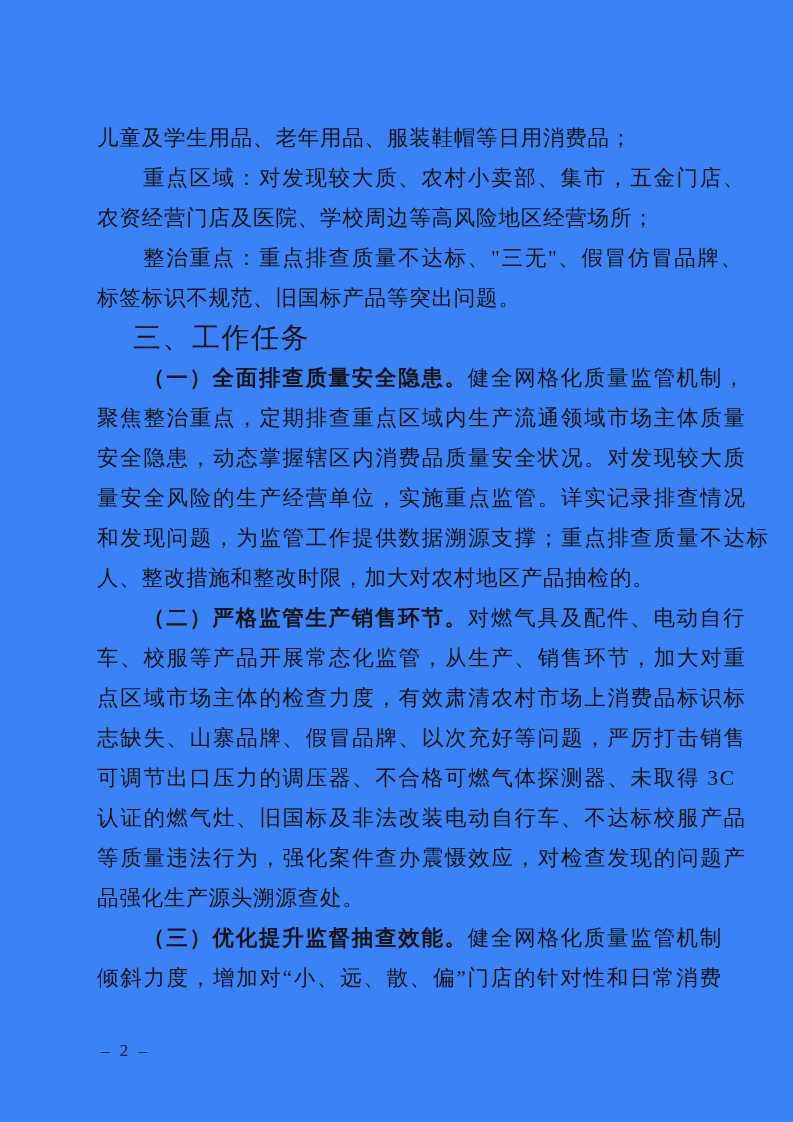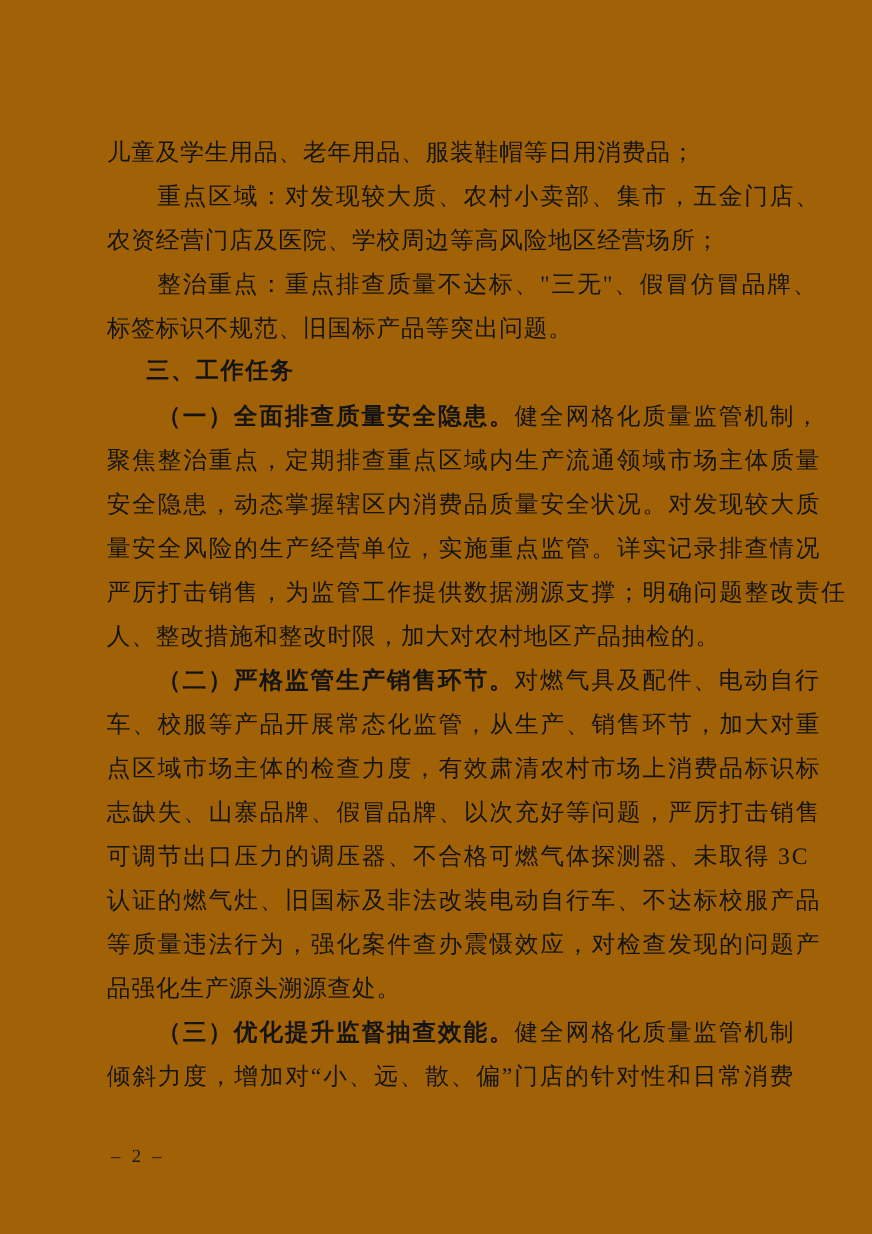--- a/index.html
+++ b/index.html
@@ -1,20 +1,20 @@
 <!DOCTYPE html>
 <html><head>
 <meta charset="utf-8">
 <style>
   html, body { margin: 0; padding: 0; }
   .page {
     position: relative;
     width: 793px;
     height: 1122px;
-    background: #a16207;
+    background: #3b82f6;
     overflow: hidden;
     font-family: "Liberation Serif", "DejaVu Serif", serif;
     color: #141414;
   }
   .body-text {
     position: absolute;
     left: 97px;
     top: 118px;
     width: 660px;
   }
@@ -33,22 +33,22 @@
   
   .lead-b {
     font-weight: normal;
     font-family: "Liberation Sans", "DejaVu Sans", sans-serif;
   }
   
   .lead-k { font-weight: 600; }
   
   .line.heading {
     font-family: "Liberation Sans", "DejaVu Sans", sans-serif;
-    font-weight: bold;
-    font-size: 21px;
+    font-weight: normal;
+    font-size: 28px;
     letter-spacing: 1.5px;
     padding-left: 36px;
   }
   .page-number {
     position: absolute;
     left: 101px;
     top: 1038px;
     height: 26px;
     line-height: 26px;
     font-size: 17px;
@@ -72,21 +72,21 @@
 
     <div class="line">标签标识不规范、旧国标产品等突出问题。</div>
 
     <div class="line heading">三、工作任务</div>
 
     <div class="line j indent"><span class="lead-k">（一）全面排查质量安全隐患。</span><span>健全网格化质量监管机制，</span></div>
 
     <div class="line j">聚焦整治重点，定期排查重点区域内生产流通领域市场主体质量</div>
     <div class="line j">安全隐患，动态掌握辖区内消费品质量安全状况。对发现较大质</div>
     <div class="line j">量安全风险的生产经营单位，实施重点监管。详实记录排查情况</div>
-    <div class="line j">严厉打击销售，为监管工作提供数据溯源支撑；明确问题整改责任</div>
+    <div class="line j">和发现问题，为监管工作提供数据溯源支撑；重点排查质量不达标</div>
     <div class="line">人、整改措施和整改时限，加大对农村地区产品抽检的。</div>
 
     <div class="line j indent"><span class="lead-k">（二）严格监管生产销售环节。</span><span>对燃气具及配件、电动自行</span></div>
 
     <div class="line j">车、校服等产品开展常态化监管，从生产、销售环节，加大对重</div>
     <div class="line j">点区域市场主体的检查力度，有效肃清农村市场上消费品标识标</div>
     <div class="line j">志缺失、山寨品牌、假冒品牌、以次充好等问题，严厉打击销售</div>
     <div class="line j">可调节出口压力的调压器、不合格可燃气体探测器、未取得 3C</div>
     <div class="line j">认证的燃气灶、旧国标及非法改装电动自行车、不达标校服产品</div>
     <div class="line j">等质量违法行为，强化案件查办震慑效应，对检查发现的问题产</div>

